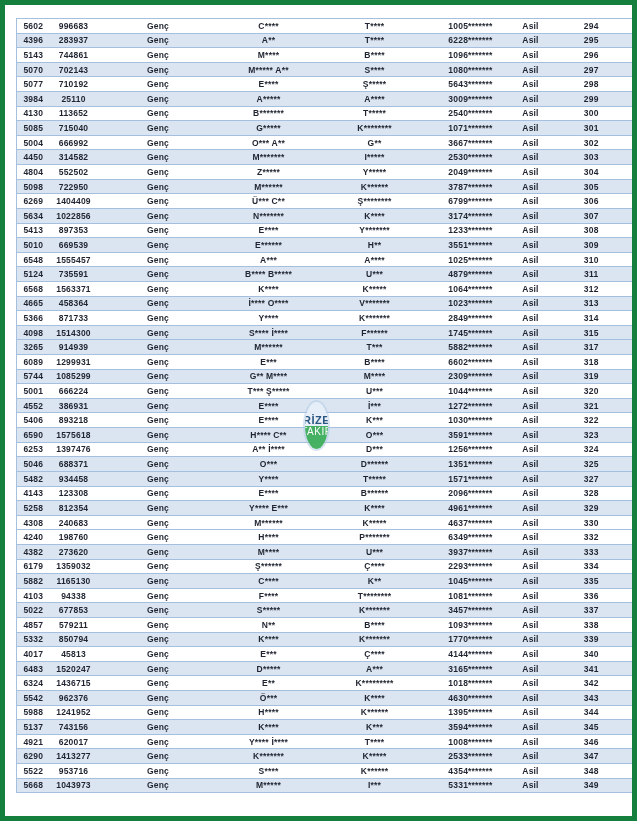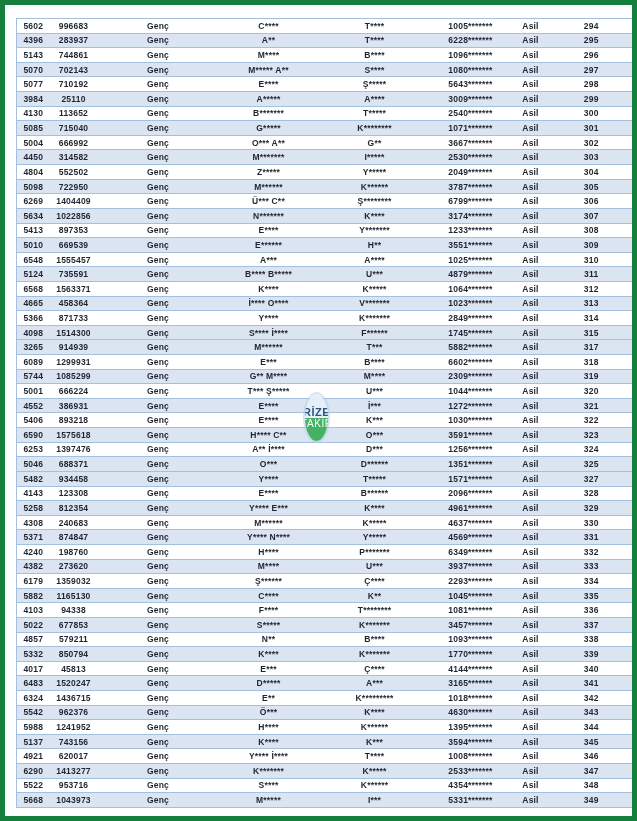--- a/index.html
+++ b/index.html
@@ -39,21 +39,21 @@
     border-bottom: 1px solid var(--border-color, #a4c0de);
     white-space: nowrap;
     overflow: hidden;
   }
   table.results tr.stripe td {
     background: var(--stripe-color, #dbe5f1);
   }
   .watermark {
     position: absolute;
     left: 300px;
-    top: 389px;
+    top: 397px;
     width: 23px;
     height: 47px;
     border-radius: 50%;
     overflow: hidden;
     opacity: 0.95;
     box-shadow: 0 0 0 2px rgba(176, 203, 230, 0.55);
     display: flex;
     flex-direction: column;
     z-index: 5;
   }
@@ -446,30 +446,20 @@
         <tr>
           <td>4308</td>
           <td>240683</td>
           <td>Genç</td>
           <td>M******</td>
           <td>K*****</td>
           <td>4637*******</td>
           <td>Asil</td>
           <td>330</td>
         </tr>
-        <tr class="stripe">
-          <td>5371</td>
-          <td>874847</td>
-          <td>Genç</td>
-          <td>Y**** N****</td>
-          <td>Y*****</td>
-          <td>4569*******</td>
-          <td>Asil</td>
-          <td>331</td>
-        </tr>
         <tr>
           <td>4240</td>
           <td>198760</td>
           <td>Genç</td>
           <td>H****</td>
           <td>P*******</td>
           <td>6349*******</td>
           <td>Asil</td>
           <td>332</td>
         </tr>

